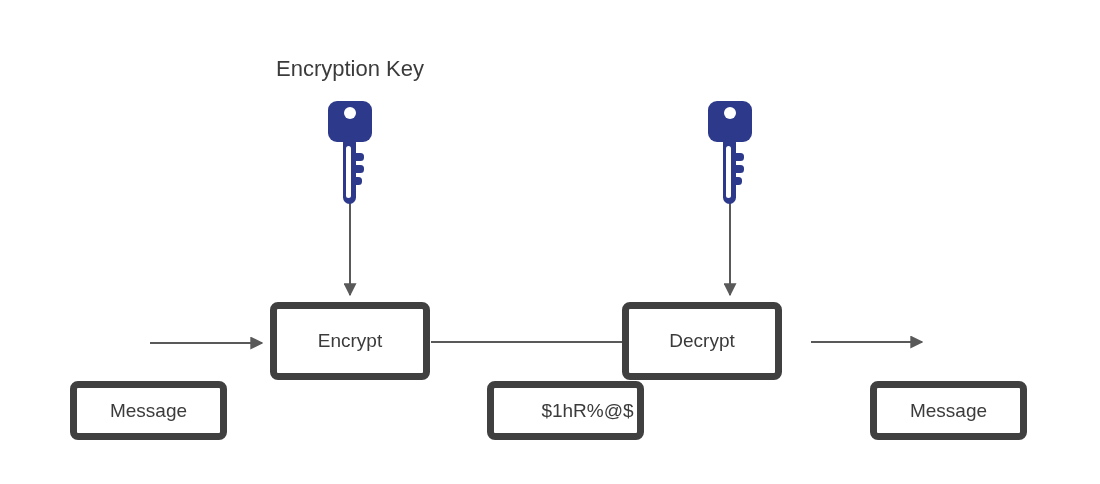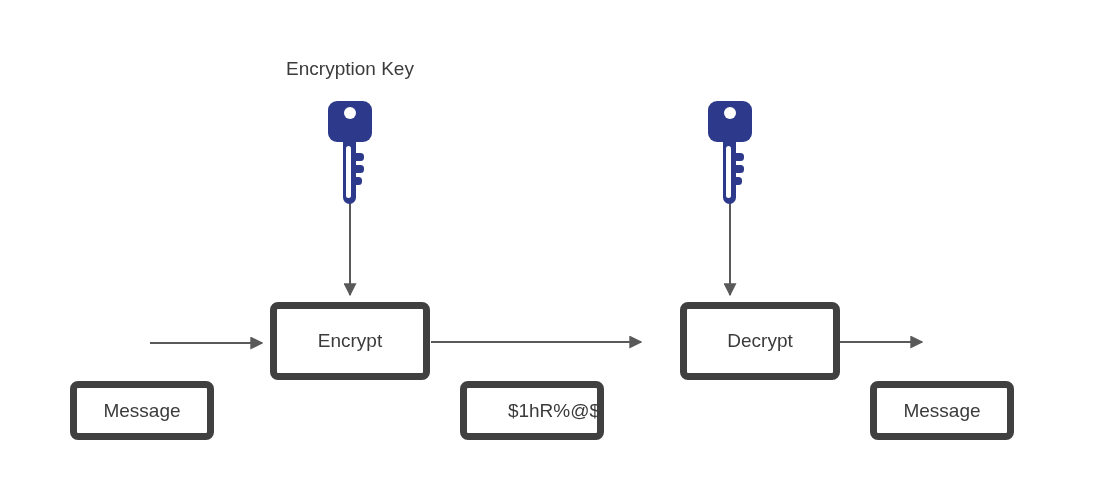--- a/index.html
+++ b/index.html
@@ -22,21 +22,21 @@
     top: 0;
     width: 1100px;
     height: 484px;
     pointer-events: none;
   }
   .key-label {
     position: absolute;
     width: 220px;
     top: 58px;
     text-align: center;
-    font-size: 19px;
+    font-size: 22px;
     line-height: 22px;
     color: #3b3b3b;
     white-space: nowrap;
   }
   .key-label.enc { left: 240px; }
   .key-label.dec { left: 620px; }
   .key-icon {
     position: absolute;
     top: 100px;
     width: 46px;
@@ -55,28 +55,28 @@
     justify-content: center;
     font-size: 19px;
     color: #3b3b3b;
   }
   .box.process {
     width: 160px;
     height: 78px;
     top: 302px;
   }
   .box.encrypt { left: 270px; }
-  .box.decrypt { left: 680px; }
+  .box.decrypt { left: 622px; }
   .box.data {
-    width: 144px;
+    width: 157px;
     height: 59px;
     top: 381px;
   }
   .box.msg-in  { left: 70px; }
-  .box.cipher  { left: 460px; padding-left: 44px; }
+  .box.cipher  { left: 487px; padding-left: 44px; }
   .box.msg-out { left: 870px; }
 </style>
 </head>
 <body>
 
 <div class="canvas">
 
   <svg class="connector-layer" viewBox="0 0 1100 484" xmlns="http://www.w3.org/2000/svg" aria-hidden="true">
     <defs>
       <marker id="arrow" viewBox="0 0 10 10" refX="9" refY="5" markerWidth="6.5" markerHeight="6.5" orient="auto-start-reverse">

